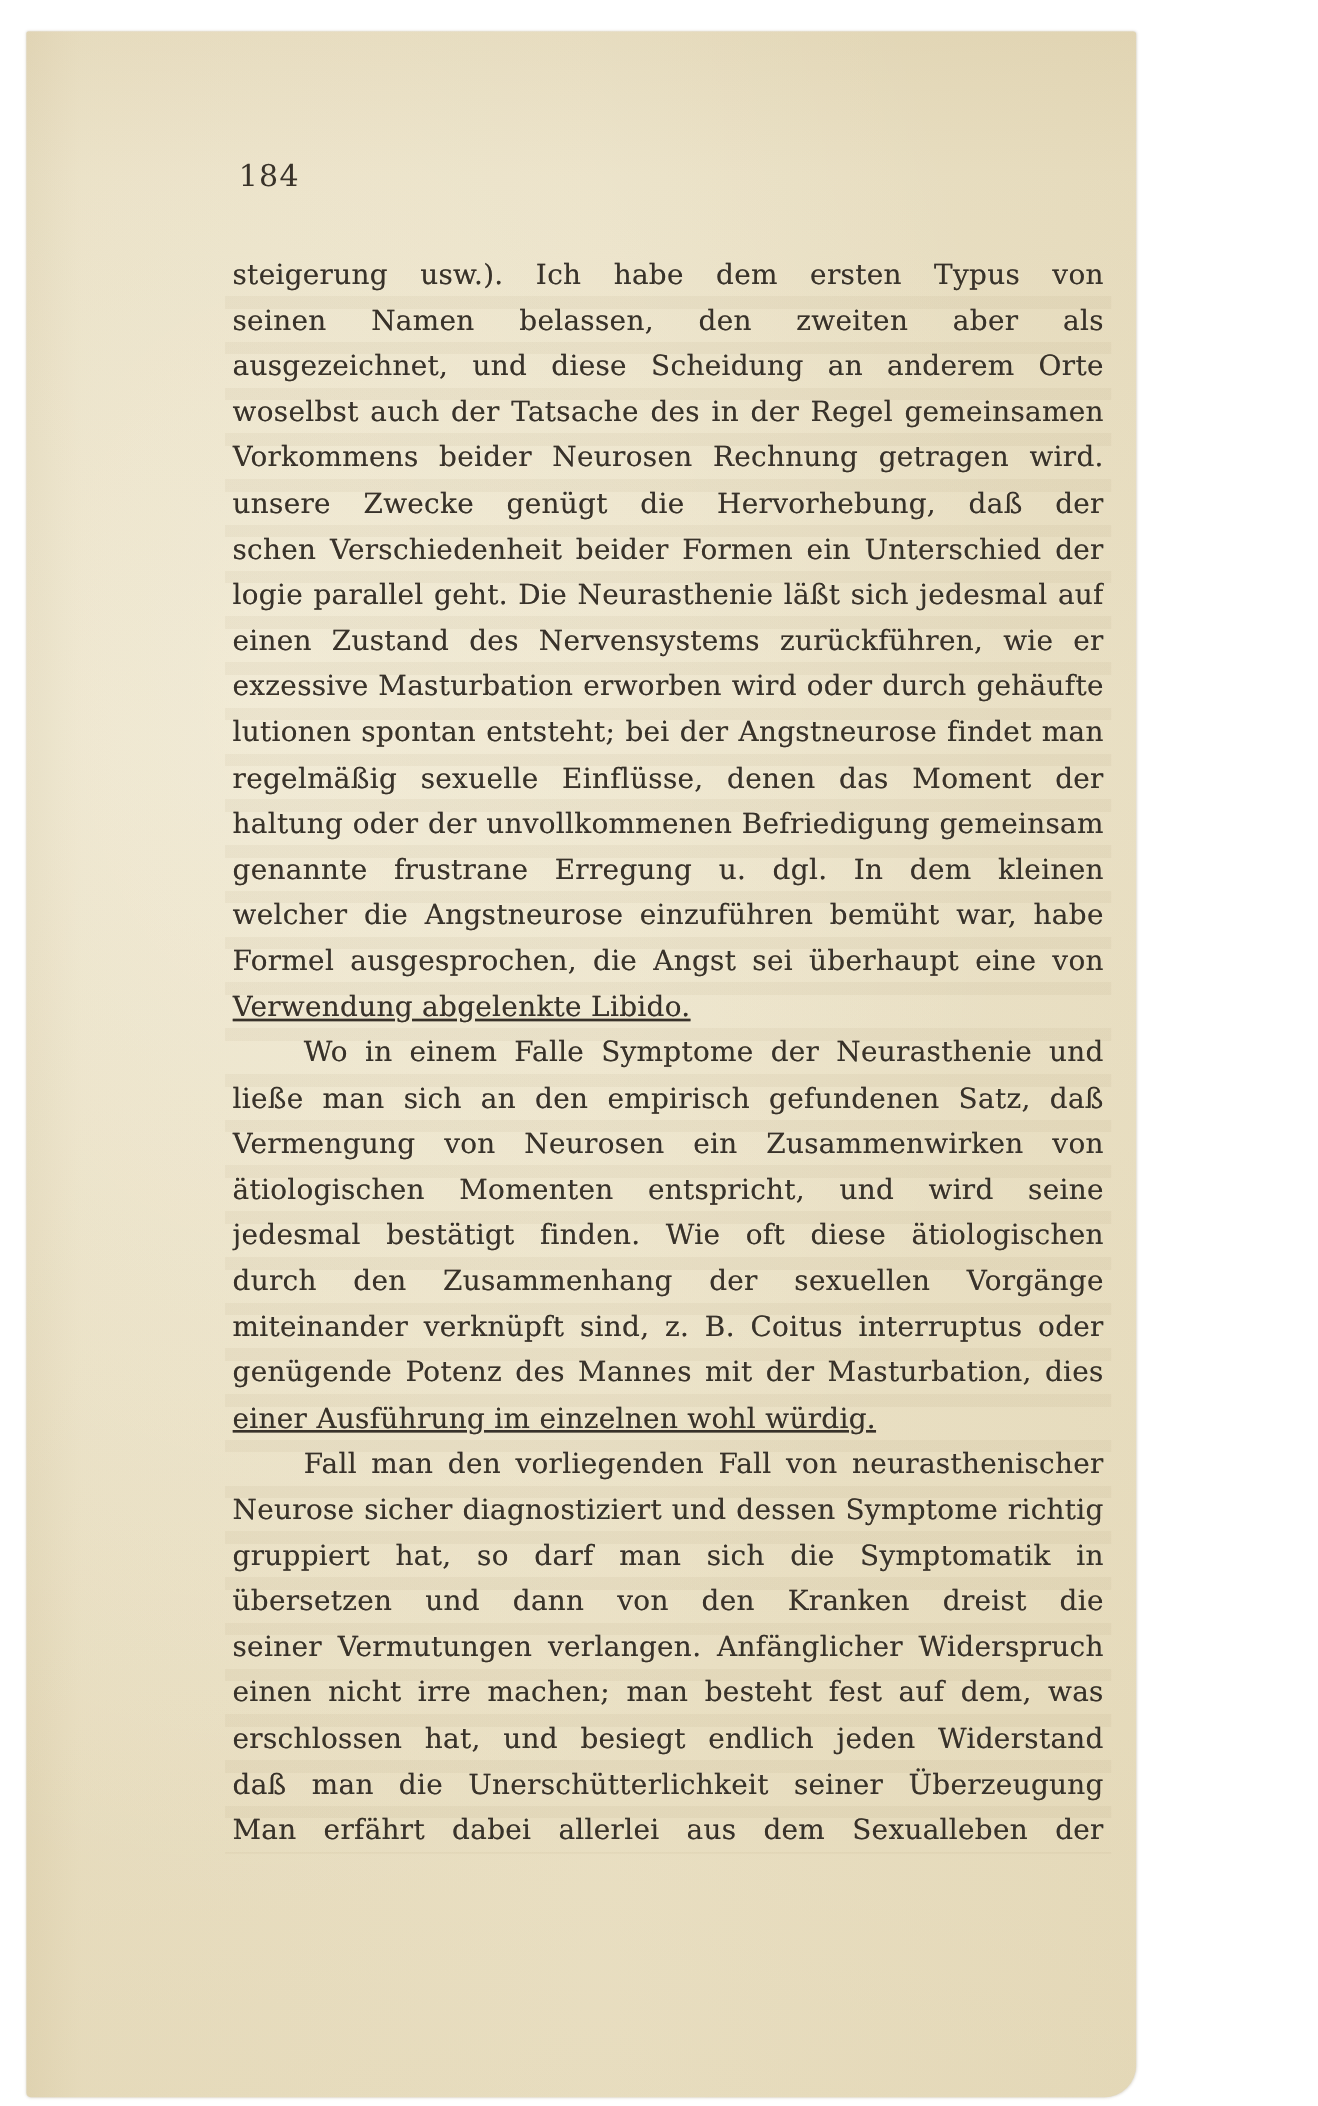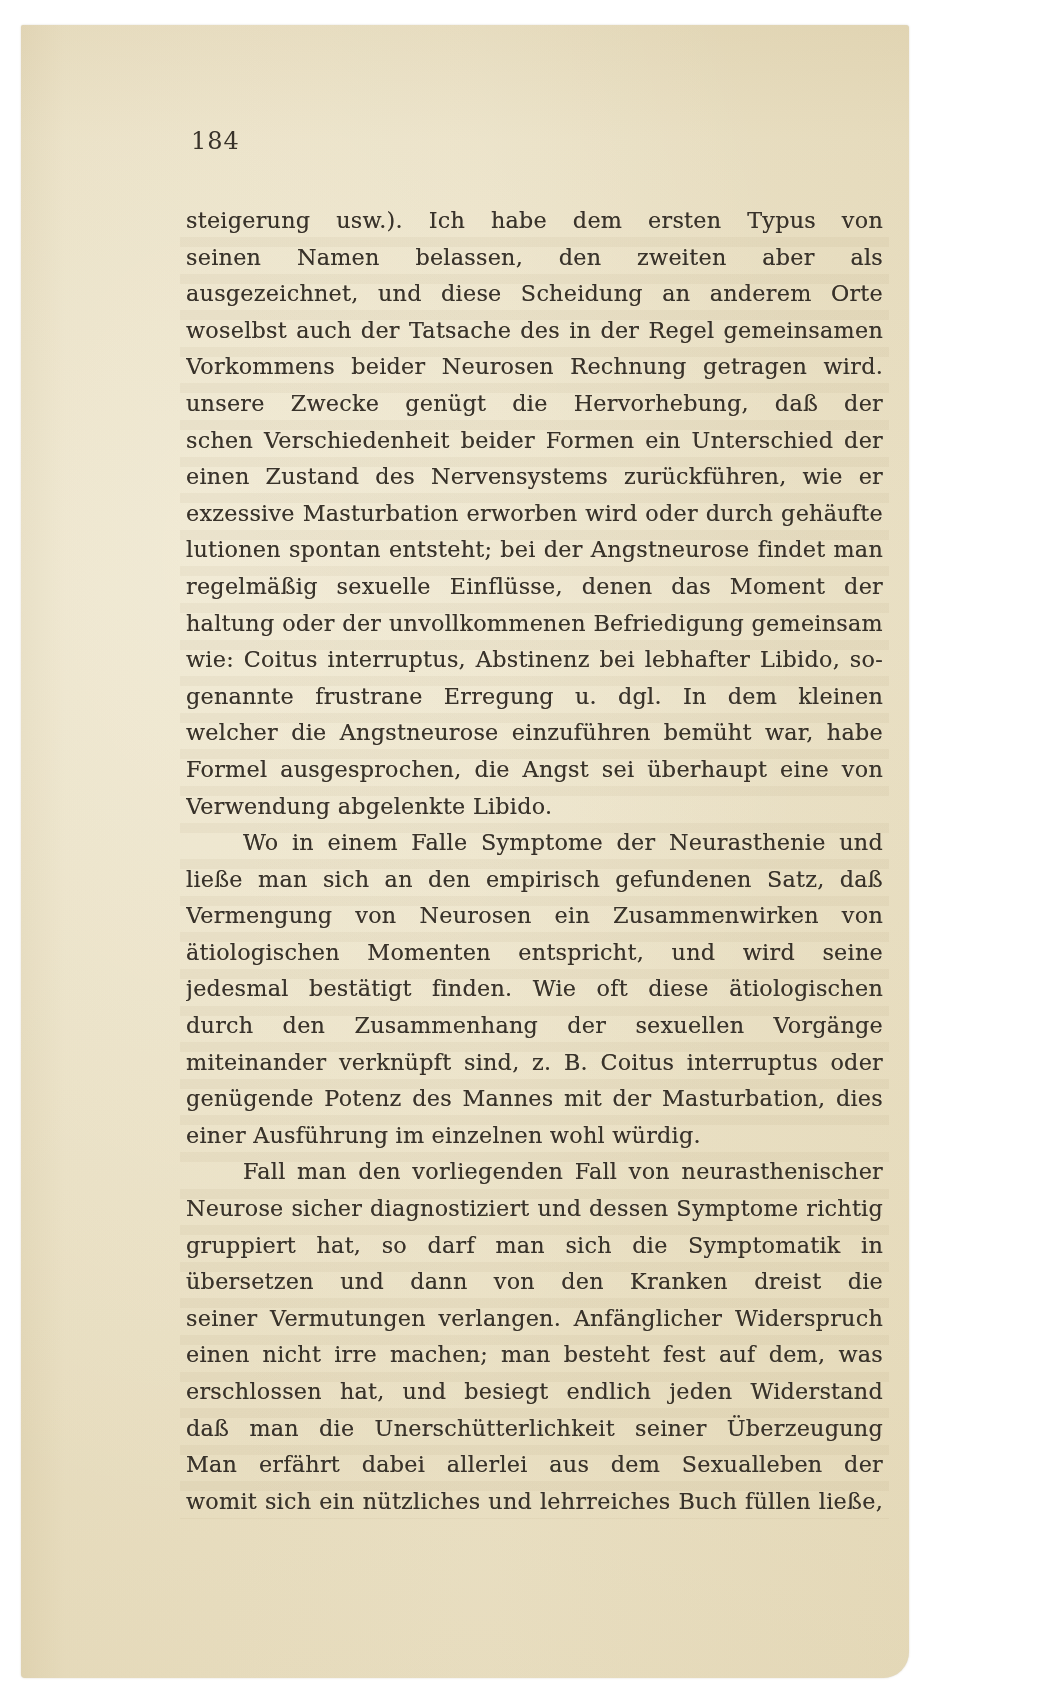--- a/index.html
+++ b/index.html
@@ -75,42 +75,43 @@
     overflow: hidden;
     white-space: normal;
     text-shadow: 0 0 0.4px rgba(56,50,42,0.55);
   }
   .line.indent {
     padding-left: 57px;
   }
   .line.endpara {
     text-align: right;
     text-align-last: left;
+    text-decoration: underline;
   }
 </style>
 </head>
 <body>
 
 <div class="scan-frame">
   <div class="paper">
     <div class="page-number">184</div>
     <div class="text-block">
         <div class="line">steigerung usw.). Ich habe dem ersten Typus von Neurasthenie</div>
         <div class="line">seinen Namen belassen, den zweiten aber als „Angstneurose“</div>
         <div class="line">ausgezeichnet, und diese Scheidung an anderem Orte begründet,</div>
         <div class="line">woselbst auch der Tatsache des in der Regel gemeinsamen</div>
         <div class="line">Vorkommens beider Neurosen Rechnung getragen wird. Für</div>
         <div class="line">unsere Zwecke genügt die Hervorhebung, daß der symptomati-</div>
         <div class="line">schen Verschiedenheit beider Formen ein Unterschied der Ätio-</div>
+        <div class="line">logie parallel geht. Die Neurasthenie läßt sich jedesmal auf</div>
         <div class="line">einen Zustand des Nervensystems zurückführen, wie er durch</div>
         <div class="line">exzessive Masturbation erworben wird oder durch gehäufte Pol-</div>
         <div class="line">lutionen spontan entsteht; bei der Angstneurose findet man</div>
         <div class="line">regelmäßig sexuelle Einflüsse, denen das Moment der Zurück-</div>
         <div class="line">haltung oder der unvollkommenen Befriedigung gemeinsam ist,</div>
-        <div class="line">wie: Coitus interruptus, Abstinenz bei lebhafter Libido, so-</div>
         <div class="line">genannte frustrane Erregung u. dgl. In dem kleinen Aufsatze,</div>
         <div class="line">welcher die Angstneurose einzuführen bemüht war, habe ich die</div>
         <div class="line">Formel ausgesprochen, die Angst sei überhaupt eine von ihrer</div>
         <div class="line endpara">Verwendung abgelenkte Libido.</div>
         <div class="line indent">Wo in einem Falle Symptome der Neurasthenie und der</div>
         <div class="line">ließe man sich an den empirisch gefundenen Satz, daß einer</div>
         <div class="line">Vermengung von Neurosen ein Zusammenwirken von mehreren</div>
         <div class="line">ätiologischen Momenten entspricht, und wird seine Erwartung</div>
         <div class="line">jedesmal bestätigt finden. Wie oft diese ätiologischen Momente</div>
         <div class="line">durch den Zusammenhang der sexuellen Vorgänge organisch</div>
@@ -119,16 +120,15 @@
         <div class="line endpara">einer Ausführung im einzelnen wohl würdig.</div>
         <div class="line indent">Fall man den vorliegenden Fall von neurasthenischer</div>
         <div class="line">Neurose sicher diagnostiziert und dessen Symptome richtig</div>
         <div class="line">gruppiert hat, so darf man sich die Symptomatik in Ätiologie</div>
         <div class="line">übersetzen und dann von den Kranken dreist die Bekräftigung</div>
         <div class="line">seiner Vermutungen verlangen. Anfänglicher Widerspruch darf</div>
         <div class="line">einen nicht irre machen; man besteht fest auf dem, was man</div>
         <div class="line">erschlossen hat, und besiegt endlich jeden Widerstand dadurch,</div>
         <div class="line">daß man die Unerschütterlichkeit seiner Überzeugung betont.</div>
         <div class="line">Man erfährt dabei allerlei aus dem Sexualleben der Menschen,</div>
-        <div class="line">womit sich ein nützliches und lehrreiches Buch füllen ließe,</div>
       </div>
   </div>
 </div>
 
 </body></html>

